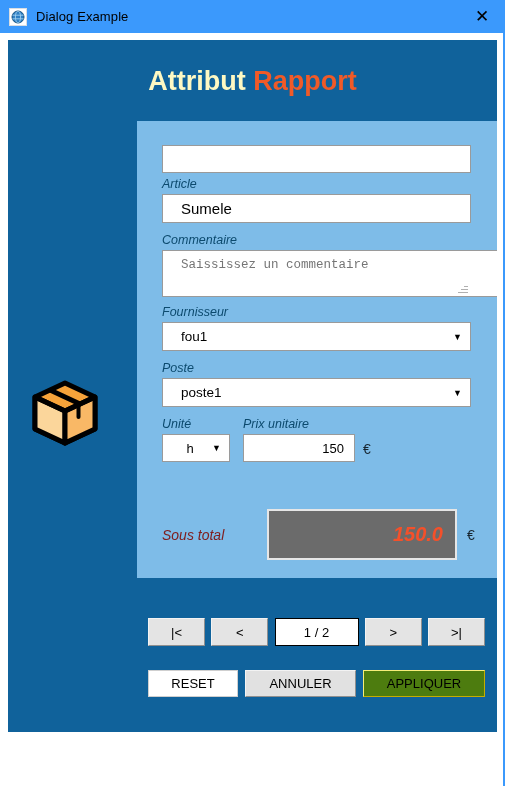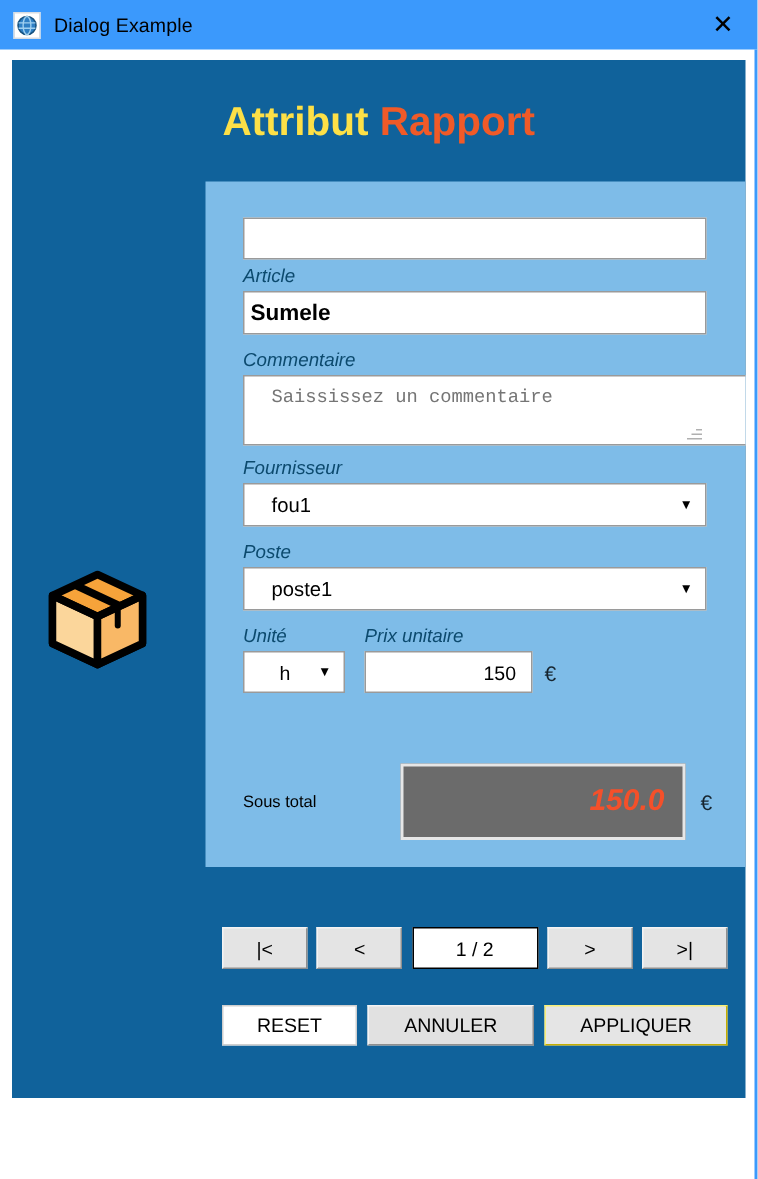--- a/index.html
+++ b/index.html
@@ -75,21 +75,21 @@
   }
   .header-title {
     position: absolute;
     left: 0; top: 26px;
     width: 489px;
     text-align: center;
     font-size: 27px;
     font-weight: bold;
     white-space: nowrap;
   }
-  .header-title .t1 { color: #fde047; text-align: center; }
+  .header-title .t1 { color: #fef9c3; text-align: center; }
   .header-title .t2 { color: #f05a28; }
 
   .box-icon {
     position: absolute;
     left: 20px;
     top: 336px;
     width: 74px;
     height: 74px;
   }
 
@@ -130,22 +130,22 @@
   .row-total  { position: absolute; left: 25px; top: 388px; width: 330px; }
 
   .input-plain {
     width: 309px;
     height: 28px;
     padding: 0 6px;
   }
   .input-article {
     width: 309px;
     height: 29px;
-    padding: 0 6px 0 4px;
-    font-weight: bold;
+    padding: 0 6px 0 18px;
+    font-weight: normal;
     font-size: 15px;
   }
   .comment-wrap { position: relative; }
   .textarea-comment {
     width: 346px;
     height: 47px;
     padding: 7px 8px 0 18px;
     font-family: "Liberation Mono", monospace;
     font-size: 12.5px;
     color: #8d8d8d;
@@ -223,22 +223,23 @@
   }
   .euro {
     font-size: 14px;
     color: #16242e;
     padding-bottom: 5px;
   }
 
   .total-row { display: flex; align-items: center; }
   .total-label {
     width: 105px;
-    font-size: 11px;
-    color: #000000;
+    font-style: italic;
+    font-size: 14px;
+    color: #7f1d1d;
   }
   .total-field {
     width: 190px;
     height: 51px;
     box-sizing: border-box;
     background: #6b6b6b;
     border: 2px solid #e6e6e6;
     display: flex;
     align-items: center;
     justify-content: flex-end;
@@ -308,21 +309,21 @@
     width: 90px; height: 27px;
     background: #ffffff;
     border: 1px solid #cfcfcf;
   }
   .btn-cancel {
     width: 111px; height: 27px;
     background: #e1e1e1;
   }
   .btn-apply {
     width: 122px; height: 27px;
-    background: #e5e5e5;
+    background: #4d7c0f;
     border-top: 1px solid #f7ee79;
     border-left: 1px solid #f7ee79;
     border-right: 1px solid #c4ae00;
     border-bottom: 1px solid #c4ae00;
   }
 </style>
 </head>
 <body>
 
 <div class="screen">

